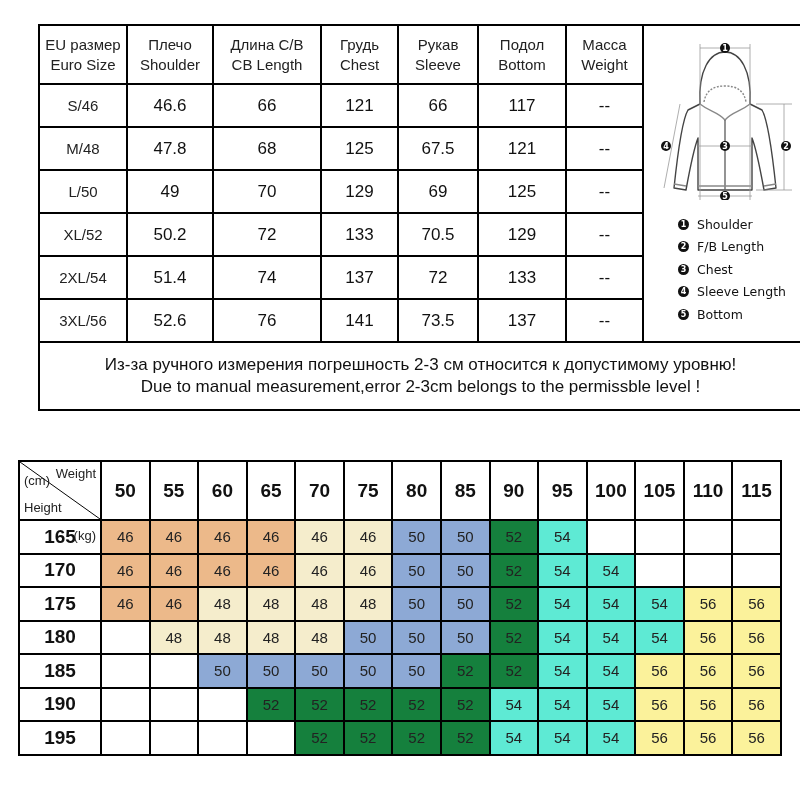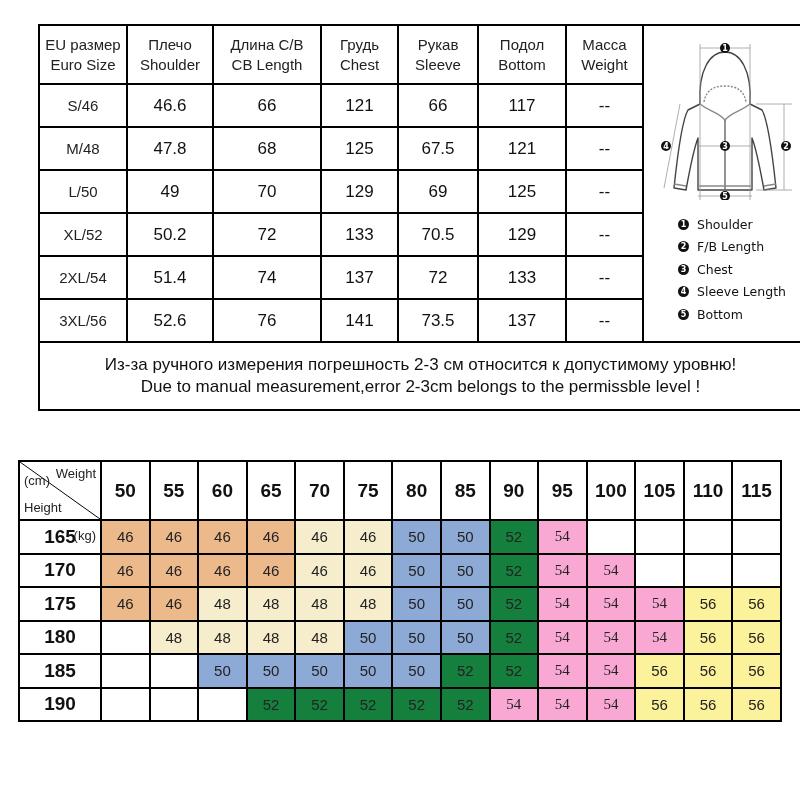--- a/index.html
+++ b/index.html
@@ -33,21 +33,21 @@
   .corner svg { position: absolute; left: 0; top: 0; width: 100%; height: 100%; }
   .corner .c-weight { position: absolute; right: 4px; top: 4px; }
   .corner .c-kg { position: absolute; right: 4px; top: 20px; margin-top: 46px; }
   .corner .c-cm { position: absolute; left: 4px; top: 11px; }
   .corner .c-height { position: absolute; left: 4px; top: 38px; text-align: right; }
 
   .c-orange { background: #ECB98A; }
   .c-beige  { background: #F5EDCC; }
   .c-blue   { background: #8DA9D5; }
   .c-lblue  { background: #15803d; }
-  .c-teal   { background: #f9a8d4; font-family: Liberation Serif, serif; }
+  .c-teal   { background: #5eead4; }
   .c-yellow { background: #FBF29B; margin-left: 32px; }
   .c-empty  { background: #ffffff; }
 </style>
 </head>
 <body>
 
 <table class="size-table">
   <colgroup>
     <col style="width:88px">
       <col style="width:86px">
@@ -322,14 +322,31 @@
         <td class="c-lblue">52</td>
         <td class="c-lblue">52</td>
         <td class="c-lblue">52</td>
         <td class="c-teal">54</td>
         <td class="c-teal">54</td>
         <td class="c-teal">54</td>
         <td class="c-yellow">56</td>
         <td class="c-yellow">56</td>
         <td class="c-yellow">56</td>
       </tr>
+      <tr>
+        <td class="height-label">195</td>
+        <td class="c-empty"></td>
+        <td class="c-empty"></td>
+        <td class="c-empty"></td>
+        <td class="c-empty"></td>
+        <td class="c-lblue">52</td>
+        <td class="c-lblue">52</td>
+        <td class="c-lblue">52</td>
+        <td class="c-lblue">52</td>
+        <td class="c-teal">54</td>
+        <td class="c-teal">54</td>
+        <td class="c-teal">54</td>
+        <td class="c-yellow">56</td>
+        <td class="c-yellow">56</td>
+        <td class="c-yellow">56</td>
+      </tr>
     </tbody>
 </table>
 
 </body></html>

